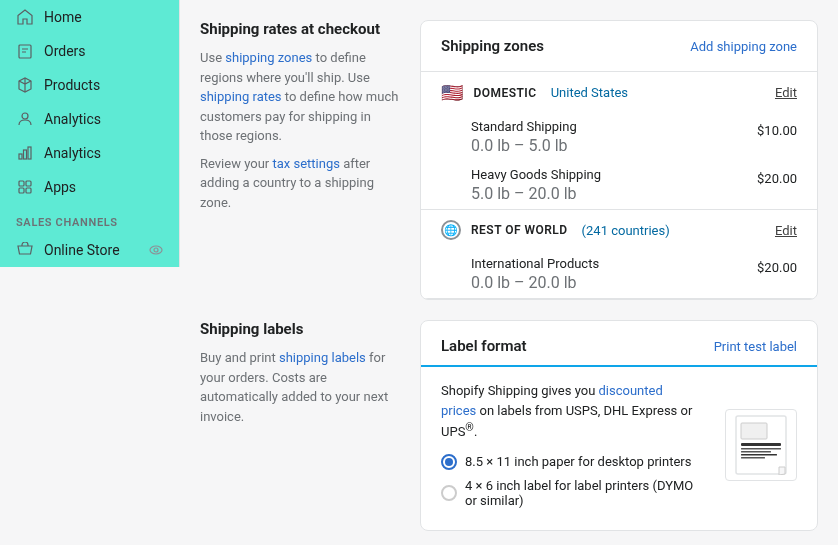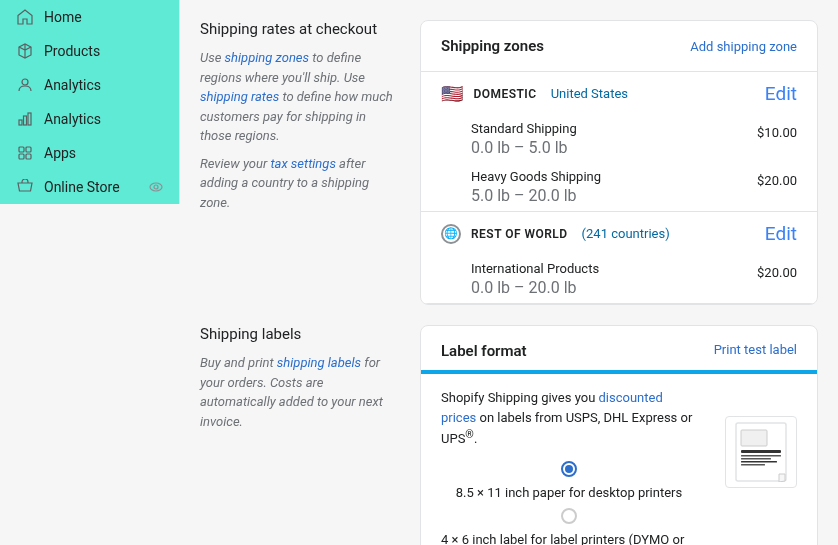--- a/index.html
+++ b/index.html
@@ -12,53 +12,53 @@
     .sidebar-section-label { font-size: 11px; font-weight: 600; color: #6d7175; text-transform: uppercase; letter-spacing: 0.06em; padding: 12px 16px 4px; }
     .sidebar-item-end { margin-left: auto; display: flex; align-items: center; }
 
     
     .main { flex: 1; overflow-y: auto; padding: 20px; display: flex; flex-direction: column; gap: 20px; }
 
     .content-row { display: flex; gap: 20px; }
     .left-panel { width: 200px; flex-shrink: 0; }
     .right-panel { flex: 1; background: #fff; border-radius: 8px; border: 1px solid #e1e3e5; overflow: hidden; }
 
-    .left-panel h2 { font-size: 15px; font-weight: 400; margin-bottom: 10px; color: #202223; }
-    .left-panel p { font-size: 13px; color: #6d7175; line-height: 1.5; margin-bottom: 8px; font-style: italic; }
+    .left-panel h2 { font-size: 15px; font-weight: 700; margin-bottom: 10px; color: #202223; }
+    .left-panel p { font-size: 13px; color: #6d7175; line-height: 1.5; margin-bottom: 8px; }
     .left-panel a { color: #2c6ecb; text-decoration: none; }
 
     
     .zones-header { display: flex; align-items: center; justify-content: space-between; padding: 16px 20px; border-bottom: 1px solid #e1e3e5; }
     .zones-title { font-size: 15px; font-weight: 600; }
     .add-link { color: #2c6ecb; font-size: 13px; text-decoration: none; cursor: pointer; }
 
     .zone-block { border-bottom: 1px solid #e1e3e5; }
     .zone-row { display: flex; align-items: center; padding: 10px 20px; gap: 10px; }
     .zone-flag { font-size: 18px; }
     .zone-name { font-size: 12px; font-weight: 600; color: #202223; text-transform: uppercase; letter-spacing: 0.04em; }
     .zone-country { font-size: 13px; color: #0369a1; margin-left: 4px; }
-    .zone-edit { margin-left: auto; color: #3b82f6; font-size: 19px; cursor: pointer; }
+    .zone-edit { margin-left: auto; color: #404040; font-size: 13px; cursor: pointer; text-decoration: underline; }
 
     .rate-row { display: flex; align-items: flex-start; justify-content: space-between; padding: 6px 20px 6px 50px; gap: 15px; }
     .rate-name { font-size: 13px; color: #202223; }
     .rate-range { font-size: 16px; color: #6d7175; margin-top: 2px; }
     .rate-price { font-size: 13px; color: #202223; padding-top: 4px; }
 
     .globe-icon { width: 20px; height: 20px; border: 2px solid #8c9196; border-radius: 50%; display: flex; align-items: center; justify-content: center; font-size: 11px; color: #8c9196; }
 
     
-    .label-header { display: flex; align-items: flex-start; justify-content: space-between; padding: 16px 20px 10px; border-bottom: 4px solid #0ea5e9; }
+    .label-header { display: flex; align-items: center; justify-content: space-between; padding: 16px 20px 10px; border-bottom: 2px solid #0ea5e9; }
     .label-title { font-size: 15px; font-weight: 600; }
     .print-link { color: #2c6ecb; font-size: 13px; cursor: pointer; text-decoration: none; }
 
     .label-body { padding: 14px 20px; display: flex; gap: 28px; justify-content: space-between; }
     .label-text { flex: 1; }
     .label-text p { font-size: 13px; color: #202223; line-height: 1.5; margin-bottom: 12px; }
     .label-text a { color: #2c6ecb; text-decoration: none; }
-    .radio-option { display: flex; align-items: center; gap: 8px; margin-bottom: 8px; font-size: 13px; color: #202223; flex-direction: column; }
+    .radio-option { display: flex; align-items: center; gap: 8px; margin-bottom: 8px; font-size: 13px; color: #202223; }
     .radio-btn { width: 16px; height: 16px; border-radius: 50%; border: 2px solid #ccc; flex-shrink: 0; display: flex; align-items: center; justify-content: center; }
     .radio-btn.selected { border-color: #2c6ecb; }
     .radio-btn.selected::after { content: ''; width: 8px; height: 8px; border-radius: 50%; background: #2c6ecb; }
 
     .label-preview { width: 72px; height: 72px; border: 1px solid #e1e3e5; border-radius: 4px; display: flex; align-items: center; justify-content: center; flex-shrink: 0; background: #fff; margin-top: 28px; }
 
     
     svg { display: block; }
   </style>
 </head>
@@ -70,20 +70,29 @@
       <span class="sidebar-icon">
         <svg width="16" height="16" viewBox="0 0 16 16" fill="none">
           <path d="M1 6.5L8 1l7 5.5V15H10V10H6v5H1V6.5z" stroke="#5c5f62" stroke-width="1.2" fill="none"></path>
         </svg>
       </span>
       <span>Home</span>
     </div>
     <div class="sidebar-item">
       <span class="sidebar-icon">
         <svg width="16" height="16" viewBox="0 0 16 16" fill="none">
+          <rect x="2" y="2" width="12" height="13" rx="1" stroke="#5c5f62" stroke-width="1.2"></rect>
+          <path d="M5 6h6M5 9h4" stroke="#5c5f62" stroke-width="1.2"></path>
+        </svg>
+      </span>
+      <span>Orders</span>
+    </div>
+    <div class="sidebar-item">
+      <span class="sidebar-icon">
+        <svg width="16" height="16" viewBox="0 0 16 16" fill="none">
           <path d="M2 4l6-3 6 3v8l-6 3-6-3V4z" stroke="#5c5f62" stroke-width="1.2" fill="none"></path>
           <path d="M8 1v14M2 4l6 3 6-3" stroke="#5c5f62" stroke-width="1.2"></path>
         </svg>
       </span>
       <span>Products</span>
     </div>
     <div class="sidebar-item">
       <span class="sidebar-icon">
         <svg width="16" height="16" viewBox="0 0 16 16" fill="none">
           <circle cx="8" cy="5" r="3" stroke="#5c5f62" stroke-width="1.2"></circle>
@@ -107,20 +116,21 @@
         <svg width="16" height="16" viewBox="0 0 16 16" fill="none">
           <rect x="2" y="2" width="5" height="5" rx="1" stroke="#5c5f62" stroke-width="1.2"></rect>
           <rect x="9" y="2" width="5" height="5" rx="1" stroke="#5c5f62" stroke-width="1.2"></rect>
           <rect x="2" y="9" width="5" height="5" rx="1" stroke="#5c5f62" stroke-width="1.2"></rect>
           <rect x="9" y="9" width="5" height="5" rx="1" stroke="#5c5f62" stroke-width="1.2"></rect>
         </svg>
       </span>
       <span>Apps</span>
     </div>
 
+    <div class="sidebar-section-label">Sales Channels</div>
     <div class="sidebar-item">
       <span class="sidebar-icon">
         <svg width="16" height="16" viewBox="0 0 16 16" fill="none">
           <path d="M1 4h14l-1.5 8H2.5L1 4z" stroke="#5c5f62" stroke-width="1.2" fill="none"></path>
           <path d="M5 4V3a3 3 0 016 0v1" stroke="#5c5f62" stroke-width="1.2"></path>
         </svg>
       </span>
       <span>Online Store</span>
       <span class="sidebar-item-end">
         <svg width="14" height="14" viewBox="0 0 14 14" fill="none">

